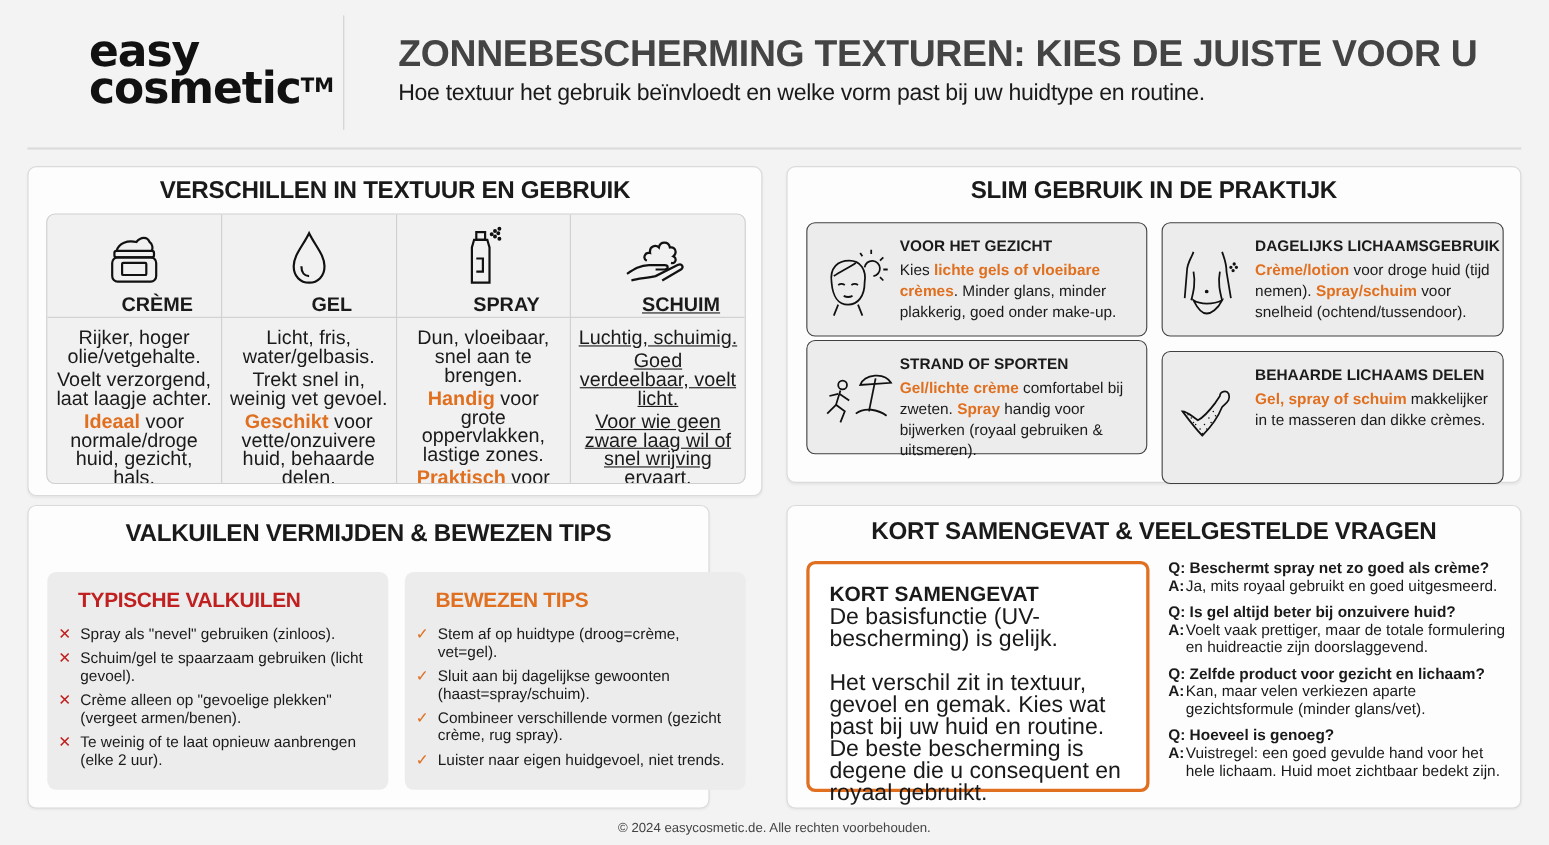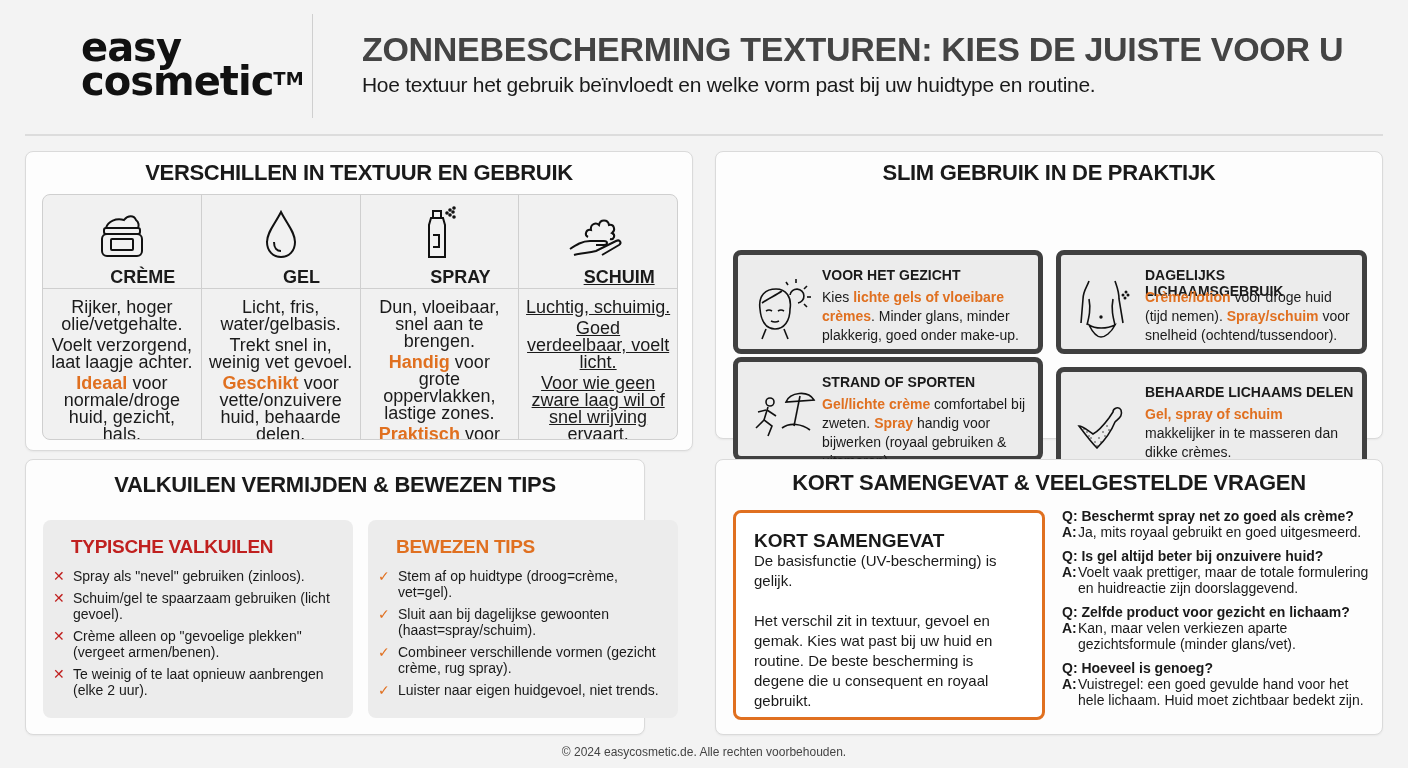--- a/index.html
+++ b/index.html
@@ -52,41 +52,41 @@
   .tex-col { flex: 1; border-right: 1px solid #cfcfcf; display: flex; flex-direction: column; }
   .tex-col:last-child { border-right: none; text-decoration: underline; }
   .tex-head { height: 98px; border-bottom: 1px solid #cfcfcf; display: flex; flex-direction: column; align-items: center; }
   .tex-icon { height: 58px; margin-top: 10px; display: flex; align-items: center; justify-content: center; }
   .tex-name { font-size: 18px; font-weight: bold; margin-top: 4px; margin-left: 42px; }
   .tex-body { padding: 10px 6px; text-align: center; font-size: 18px; line-height: 17px; }
   .tex-body p { margin-bottom: 4px; }
 
   
   .card {
-    position: absolute; background: #ececec; border: 5px solid #404040; border-radius: 8px; margin-top: 48px;
+    position: absolute; background: #ececec; border: 1px solid #404040; border-radius: 8px;
   }
   .card-icon { position: absolute; left: 14px; top: 18px; width: 58px; height: 70px; }
   .card-title { position: absolute; left: 84px; top: 12px; font-size: 14px; font-weight: bold; }
   .card-text { position: absolute; left: 84px; top: 33px; right: 8px; font-size: 14px; line-height: 19px; }
 
   
   .list-box { position: absolute; background: #ececec; border-radius: 8px; }
   .list-title { position: absolute; left: 28px; top: 16px; font-size: 19px; font-weight: bold; letter-spacing: -0.3px; }
   .list-items { position: absolute; left: 10px; top: 48px; right: 8px; list-style: none; }
   .list-items li { position: relative; padding-left: 20px; font-size: 14px; line-height: 16px; margin-bottom: 6px; }
   .list-items .mark { position: absolute; left: 0; top: 0; font-weight: bold; font-size: 14px; }
 
   
   .summary-box {
     position: absolute; left: 17px; top: 50px; width: 312px; height: 210px;
     border: 3px solid #e07020; border-radius: 8px; background: #fff;
     padding: 18px 18px;
   }
   .summary-title { font-size: 19px; font-weight: bold; line-height: 20px; }
-  .summary-p { font-size: 15px; line-height: 20px; }
+  .summary-p { font-size: 21px; line-height: 20px; }
   .faq { position: absolute; left: 346px; top: 48px; right: 10px; }
   .faq-item { margin-bottom: 8px; font-size: 14px; line-height: 16px; }
   .faq-q { font-weight: bold; }
   .faq-a { padding-left: 16px; text-indent: -16px; }
   .faq-a b { display: inline-block; width: 16px; text-indent: 0; }
 
   .footer { position: absolute; left: 0; right: 0; top: 745px; text-align: center; font-size: 12px; color: #444; }
 </style>
 </head>
 <body>

